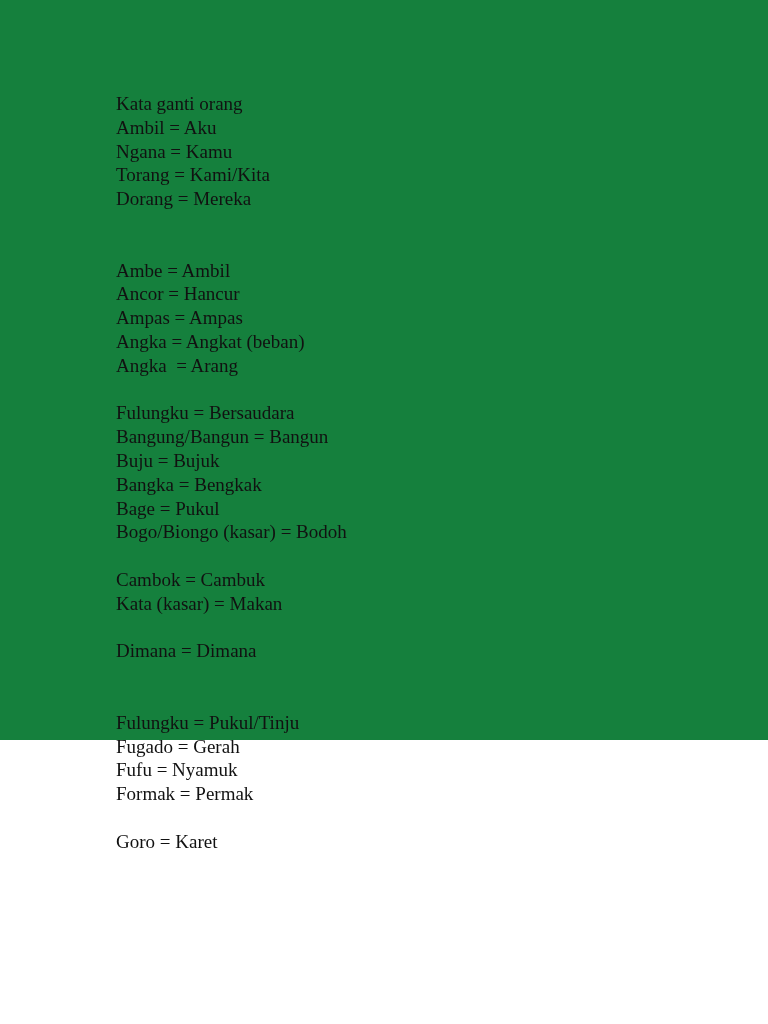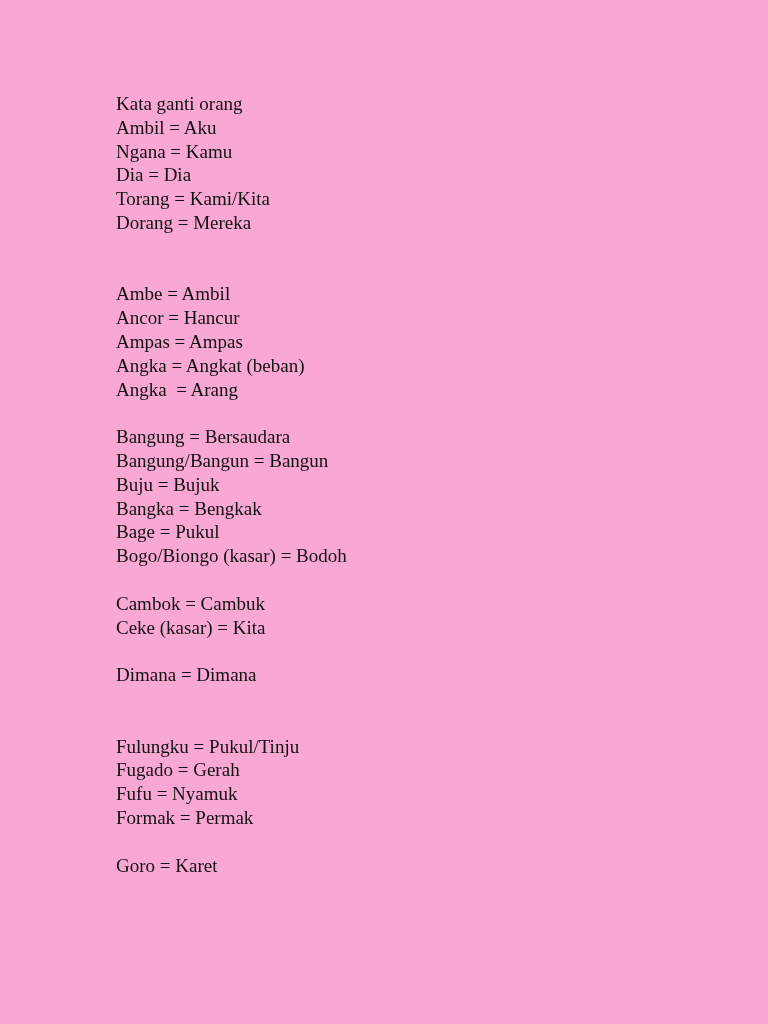--- a/index.html
+++ b/index.html
@@ -11,22 +11,22 @@
       width: 768px;
       height: 1024px;
       overflow: hidden;
       position: relative;
     }
     .page {
       position: absolute;
       left: 0;
       top: 0;
       width: 768px;
-      height: 1024px;
-      background: #f9a8d4;
+      height: 740px;
+      background: #15803d;
     }
     .content {
       position: absolute;
       left: 116px;
       top: 92px;
       font-family: "Liberation Serif", "DejaVu Serif", serif;
       font-size: 19px;
       color: #111111;
       line-height: 23.8px;
     }
@@ -44,51 +44,50 @@
 </head>
 <body>
 
 <div class="page">
   <div class="content">
 
     <div>
       <div class="line">Kata ganti orang</div>
       <div class="line">Ambil = Aku</div>
       <div class="line">Ngana = Kamu</div>
-      <div class="line">Dia = Dia</div>
       <div class="line">Torang = Kami/Kita</div>
       <div class="line">Dorang = Mereka</div>
     </div>
 
     <div class="gap2"></div>
 
     <div>
       <div class="line">Ambe = Ambil</div>
       <div class="line">Ancor = Hancur</div>
       <div class="line">Ampas = Ampas</div>
       <div class="line">Angka = Angkat (beban)</div>
       <div class="line">Angka  = Arang</div>
     </div>
 
     <div class="gap"></div>
 
     <div>
-      <div class="line">Bangung = Bersaudara</div>
+      <div class="line">Fulungku = Bersaudara</div>
       <div class="line">Bangung/Bangun = Bangun</div>
       <div class="line">Buju = Bujuk</div>
       <div class="line">Bangka = Bengkak</div>
       <div class="line">Bage = Pukul</div>
       <div class="line">Bogo/Biongo (kasar) = Bodoh</div>
     </div>
 
     <div class="gap"></div>
 
     <div>
       <div class="line">Cambok = Cambuk</div>
-      <div class="line">Ceke (kasar) = Kita</div>
+      <div class="line">Kata (kasar) = Makan</div>
     </div>
 
     <div class="gap"></div>
 
     <div>
       <div class="line">Dimana = Dimana</div>
     </div>
 
     <div class="gap"></div>
 

